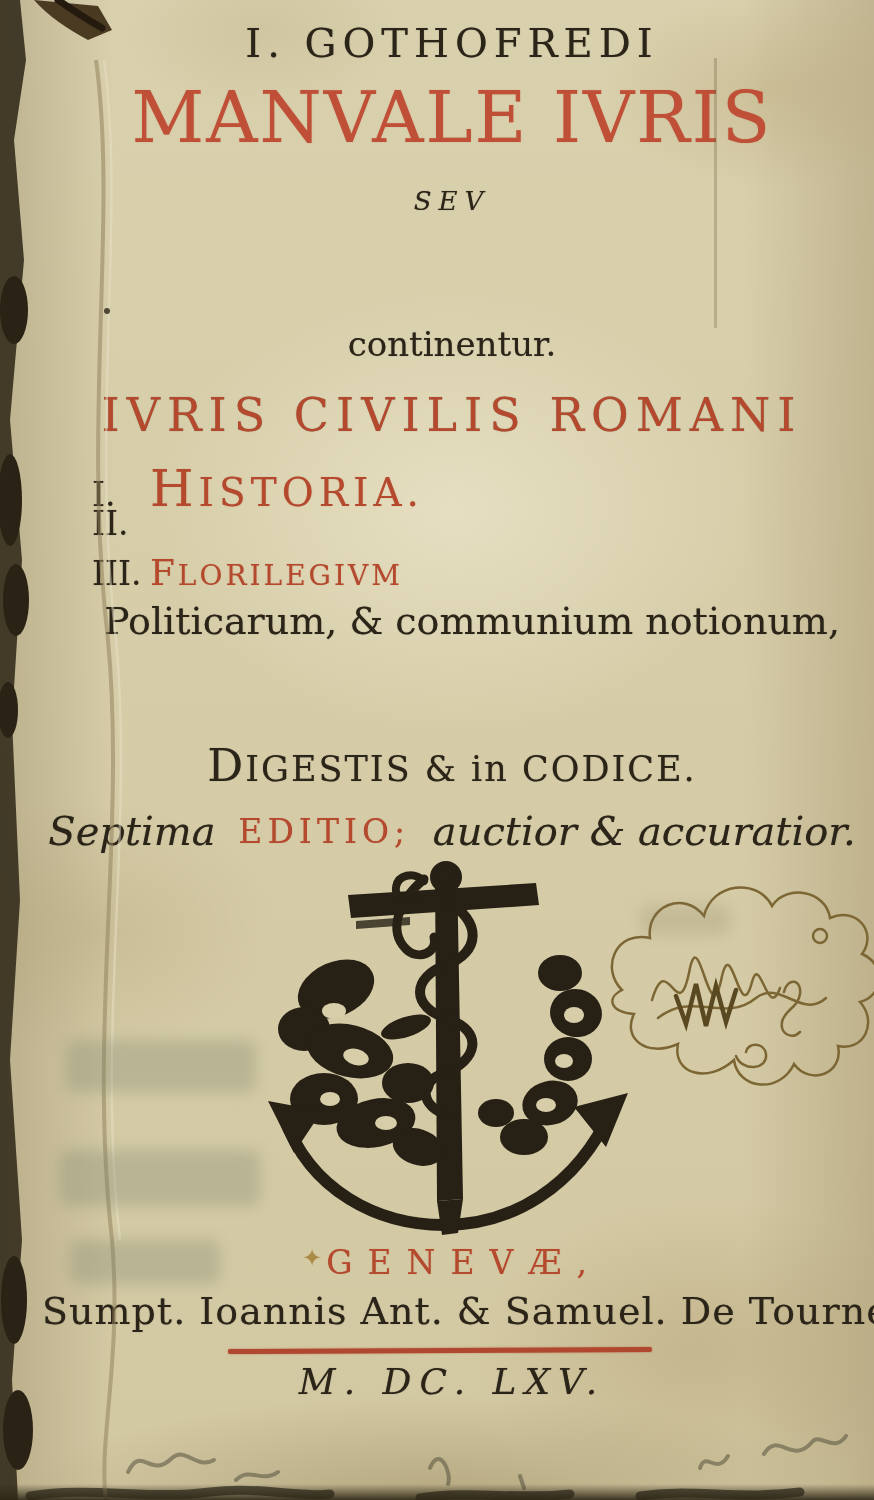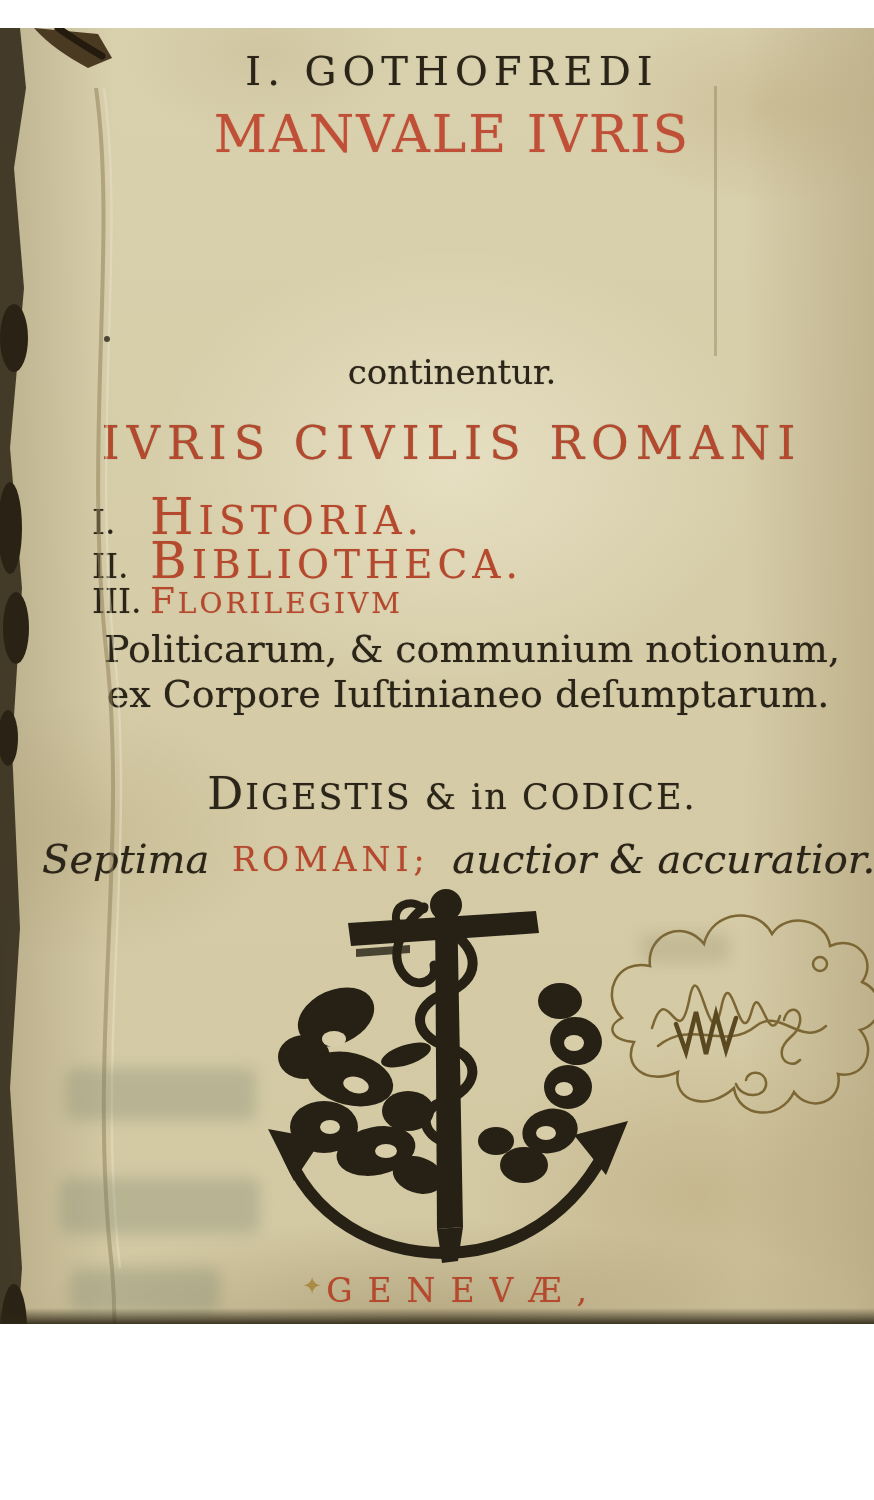--- a/index.html
+++ b/index.html
@@ -1,38 +1,37 @@
 <!DOCTYPE html>
 <html><head>
 <meta charset="utf-8">
 <style>
   html,body { margin:0; padding:0; }
   body { width:874px; height:1500px; overflow:hidden;
          font-family:"DejaVu Serif","Liberation Serif",serif; }
 
-  #page { position:relative; width:874px; height:1296px; overflow:hidden;
+  #page { position:relative; width:874px; height:1500px; overflow:hidden;
     background:
       radial-gradient(ellipse 430px 320px at 52% 34%, rgba(248,244,222,0.45), rgba(248,244,222,0) 70%),
       radial-gradient(ellipse 320px 220px at 80% 90%, rgba(164,140,92,0.30), rgba(164,140,92,0) 70%),
       radial-gradient(ellipse 260px 180px at 10% 62%, rgba(160,145,100,0.25), rgba(160,145,100,0) 72%),
       radial-gradient(ellipse 240px 140px at 88% 6%, rgba(172,152,102,0.28), rgba(172,152,102,0) 70%),
       radial-gradient(ellipse 560px 140px at 50% 100%, rgba(118,98,58,0.32), rgba(118,98,58,0) 75%),
       radial-gradient(ellipse 200px 120px at 30% 2%, rgba(190,178,140,0.35), rgba(190,178,140,0) 70%),
       linear-gradient(90deg, rgba(120,105,70,0.28) 0, rgba(120,105,70,0) 13%, rgba(120,105,70,0) 85%, rgba(140,120,80,0.30) 100%),
       linear-gradient(#d9d0ad, #d2c8a2);
-    margin-top: 28px;
   }
 
   .line { position:absolute; left:42px; right:12px; text-align:center;
           color:#2b2418; white-space:nowrap;
           text-shadow:0 0 1px rgba(43,36,24,0.45); }
   .red   { color:#b4492e; text-shadow:0 0 1px rgba(180,73,46,0.45); }
 
   .author    { top:20px;  font-size:40px; letter-spacing:6px; }
-  .main-title{ top:76px;  font-size:52px; letter-spacing:2px; color:#bf4f36;
+  .main-title{ top:76px;  font-size:71px; letter-spacing:2px; color:#bf4f36;
                text-shadow:0 0 1px rgba(191,79,54,0.5); }
   .seu       { top:186px; font-size:26px; font-style:italic; letter-spacing:7px; }
   .subtitle  { top:222px; font-size:40px; letter-spacing:9px; color:#b84a2f; }
   .where1    { top:287px; font-size:27px; letter-spacing:12px; }
   .where2    { top:324px; font-size:34px; }
   .section   { top:388px; font-size:46px; letter-spacing:7px; color:#b4492e; }
 
   .row { position:absolute; left:92px; right:36px; display:flex; align-items:baseline; }
   .num { font-size:33px; min-width:58px; color:#2b2418; text-shadow:0 0 1px rgba(43,36,24,0.45); }
   .sc  { display:inline-block; }
@@ -78,44 +77,43 @@
   .bottom-edge { position:absolute; bottom:0; left:0; width:874px; height:16px;
                  background:linear-gradient(0deg, rgba(45,38,22,0.9), rgba(45,38,22,0)); }
 </style>
 </head>
 <body>
 
 <div id="page">
 
   <div class="line author">I. GOTHOFREDI</div>
   <div class="line main-title">MANVALE IVRIS</div>
+  <div class="line seu">SEV</div>
   <div class="line where2">continentur.</div>
   <div class="line section">IVRIS CIVILIS ROMANI</div>
 
   <div class="row r1">
     <span class="num">I.</span>
     <span class="sc red itemtitle">HISTORIA.</span>
   </div>
   <div class="row r2">
     <span class="num">II.</span>
-    <span class="sc red itemtitle">BIBLIOTHECA.</span>
   </div>
   <div class="row r3">
     <span class="num">III.</span>
     <span class="sc red itemtitle">FLORILEGIVM</span>
   </div>
   <div class="line cont1">Politicarum, &amp; communium notionum,</div>
-  <div class="line cont2">ex Corpore Iuſtinianeo deſumptarum.</div>
   <div class="line codice">
     <span class="sc">DIGESTIS &amp; in CODICE.</span>
   </div>
 
   <div class="line edition">
     <span class="ital">Septima</span>
-    <span class="red edcaps">ROMANI;</span>
+    <span class="red edcaps">EDITIO;</span>
     <span class="ital">auctior &amp; accuratior.</span>
   </div>
 
   <svg class="device" viewBox="0 0 402 385">
     <path d="M197,6 L219,8 L225,338 L199,340 Z" fill="#262015"></path>
     <circle cx="208" cy="16" r="12" fill="none" stroke="#262015" stroke-width="8"></circle>
     <path d="M110,34 L298,22 L301,44 L113,57 Z" fill="#262015"></path>
     <path d="M118,60 L172,56 L172,64 L118,68 Z" fill="#262015" opacity="0.8"></path>
     <path d="M186,18 C160,40 150,70 168,88 C180,100 200,92 196,76" fill="none" stroke="#262015" stroke-width="9" stroke-linecap="round"></path>
     <path d="M186,20 C175,10 160,14 158,26 C156,36 168,42 178,36" fill="none" stroke="#262015" stroke-width="8" stroke-linecap="round"></path>

